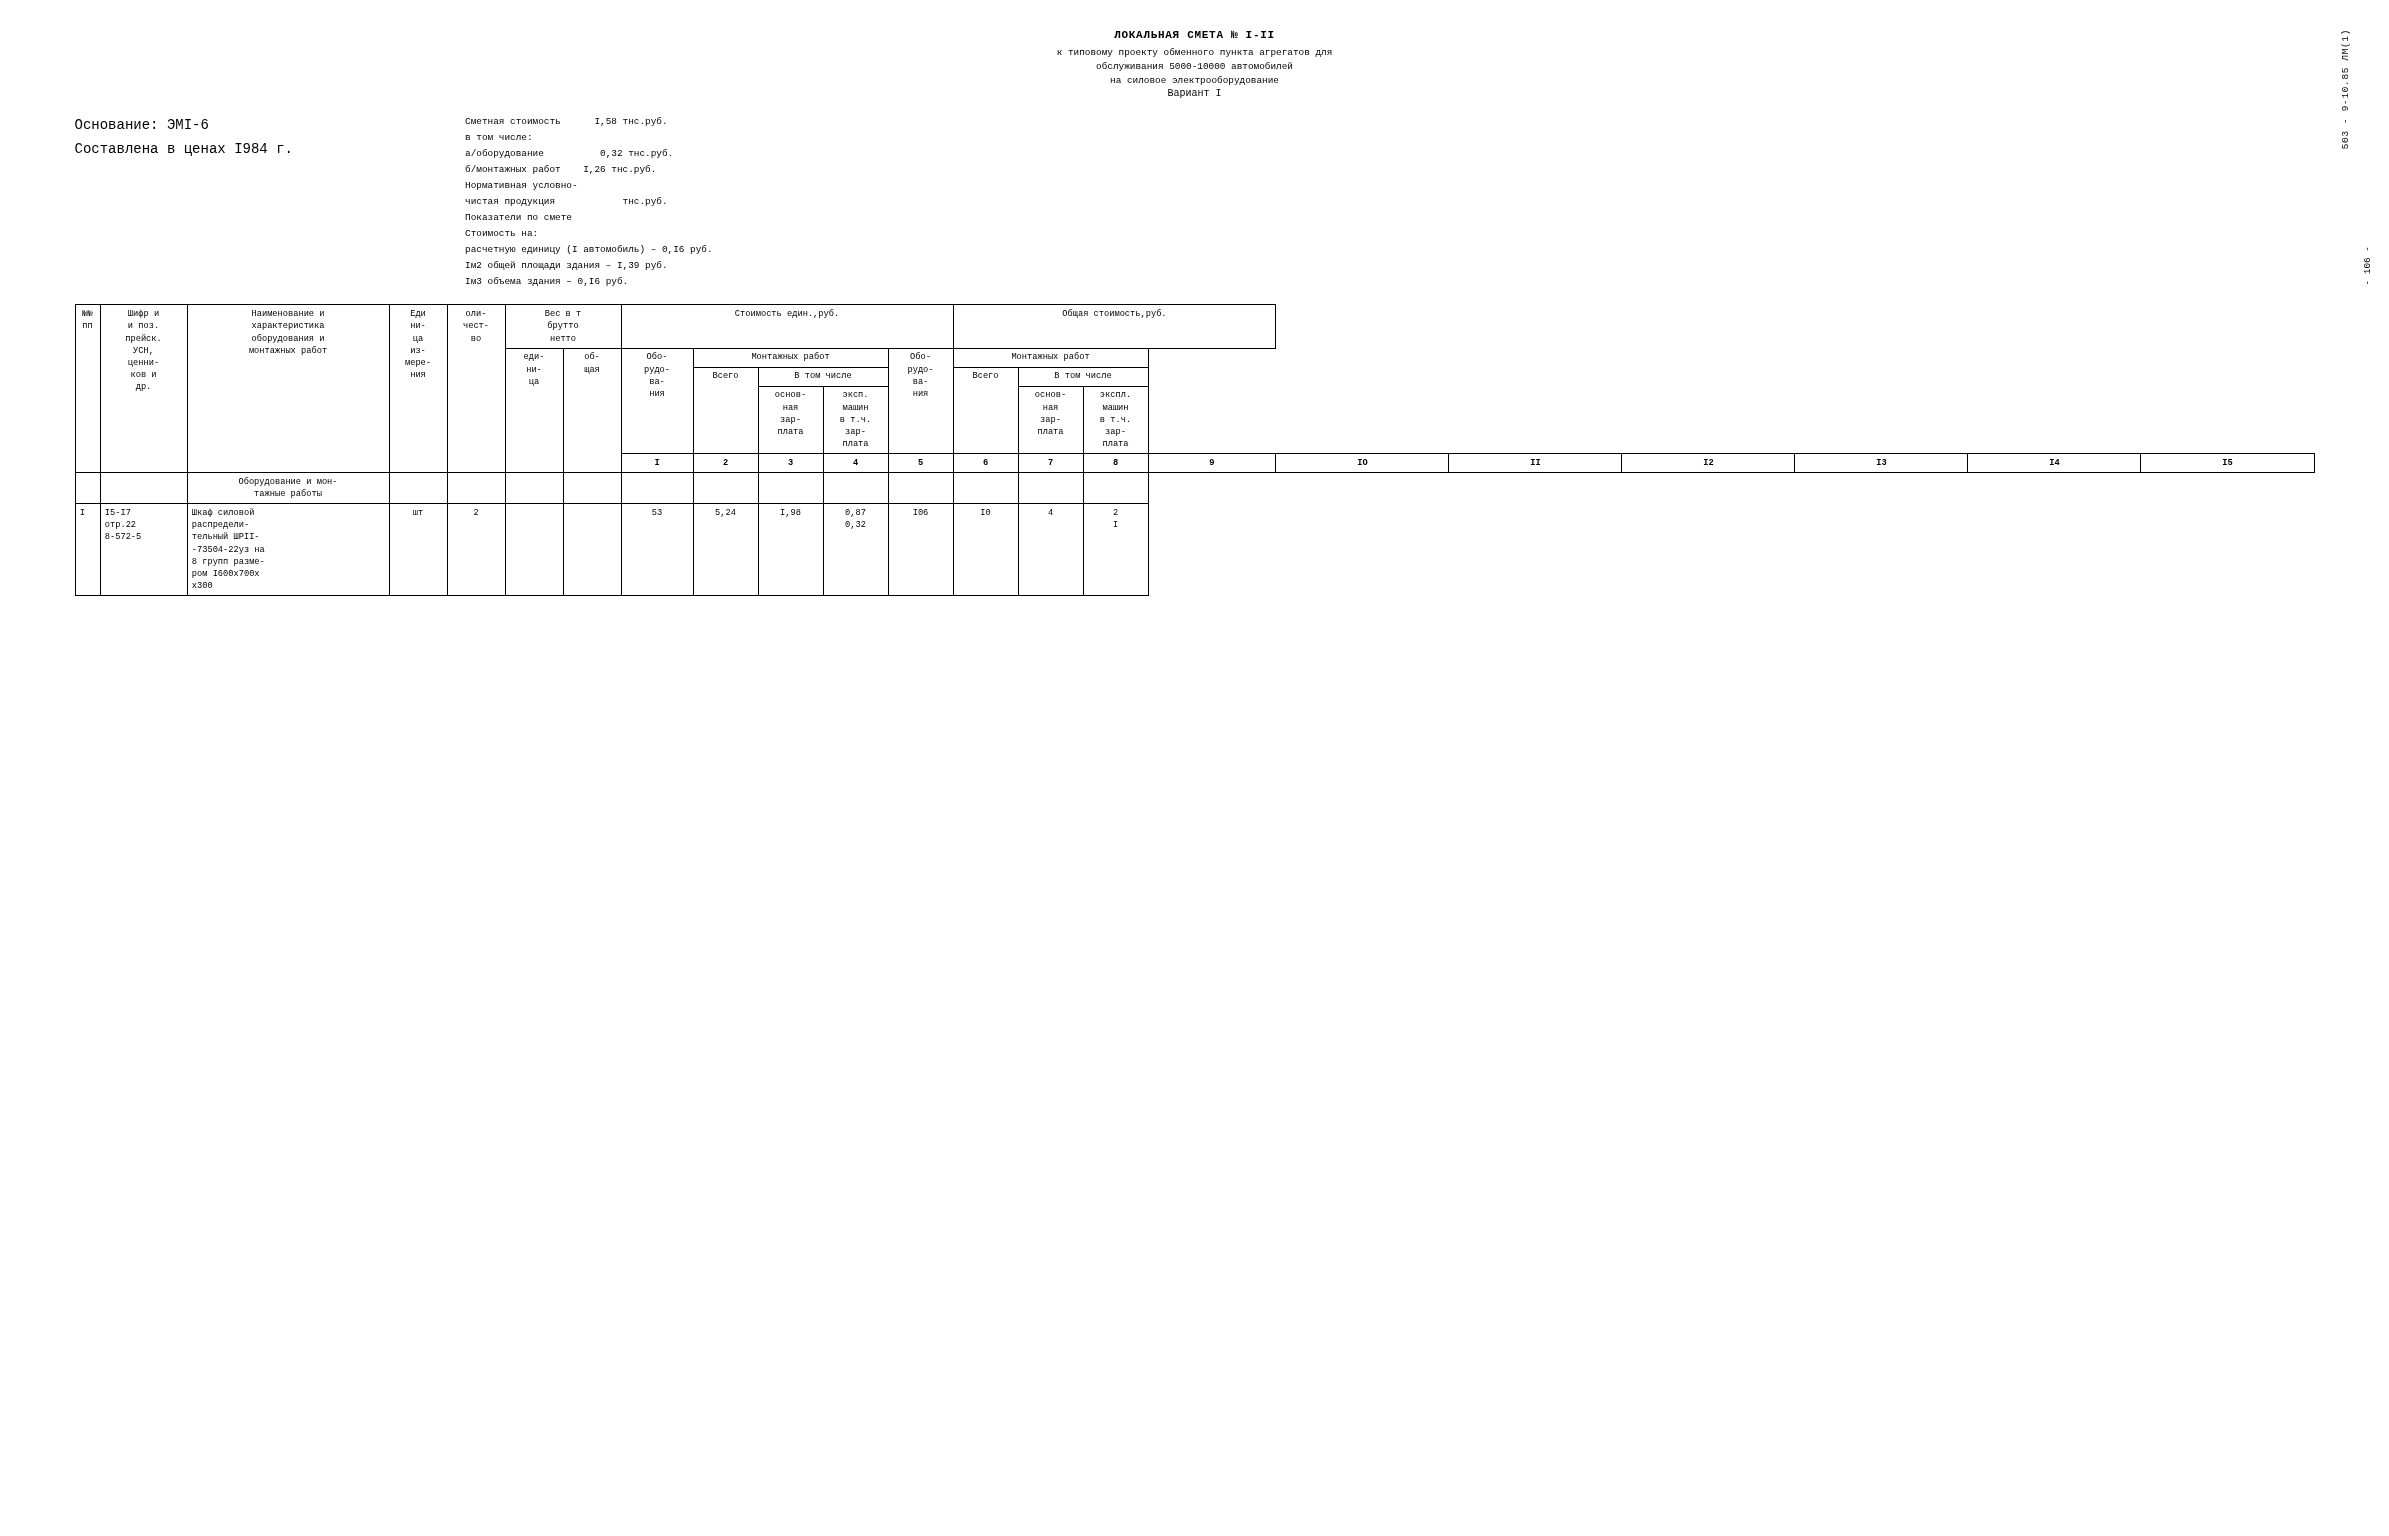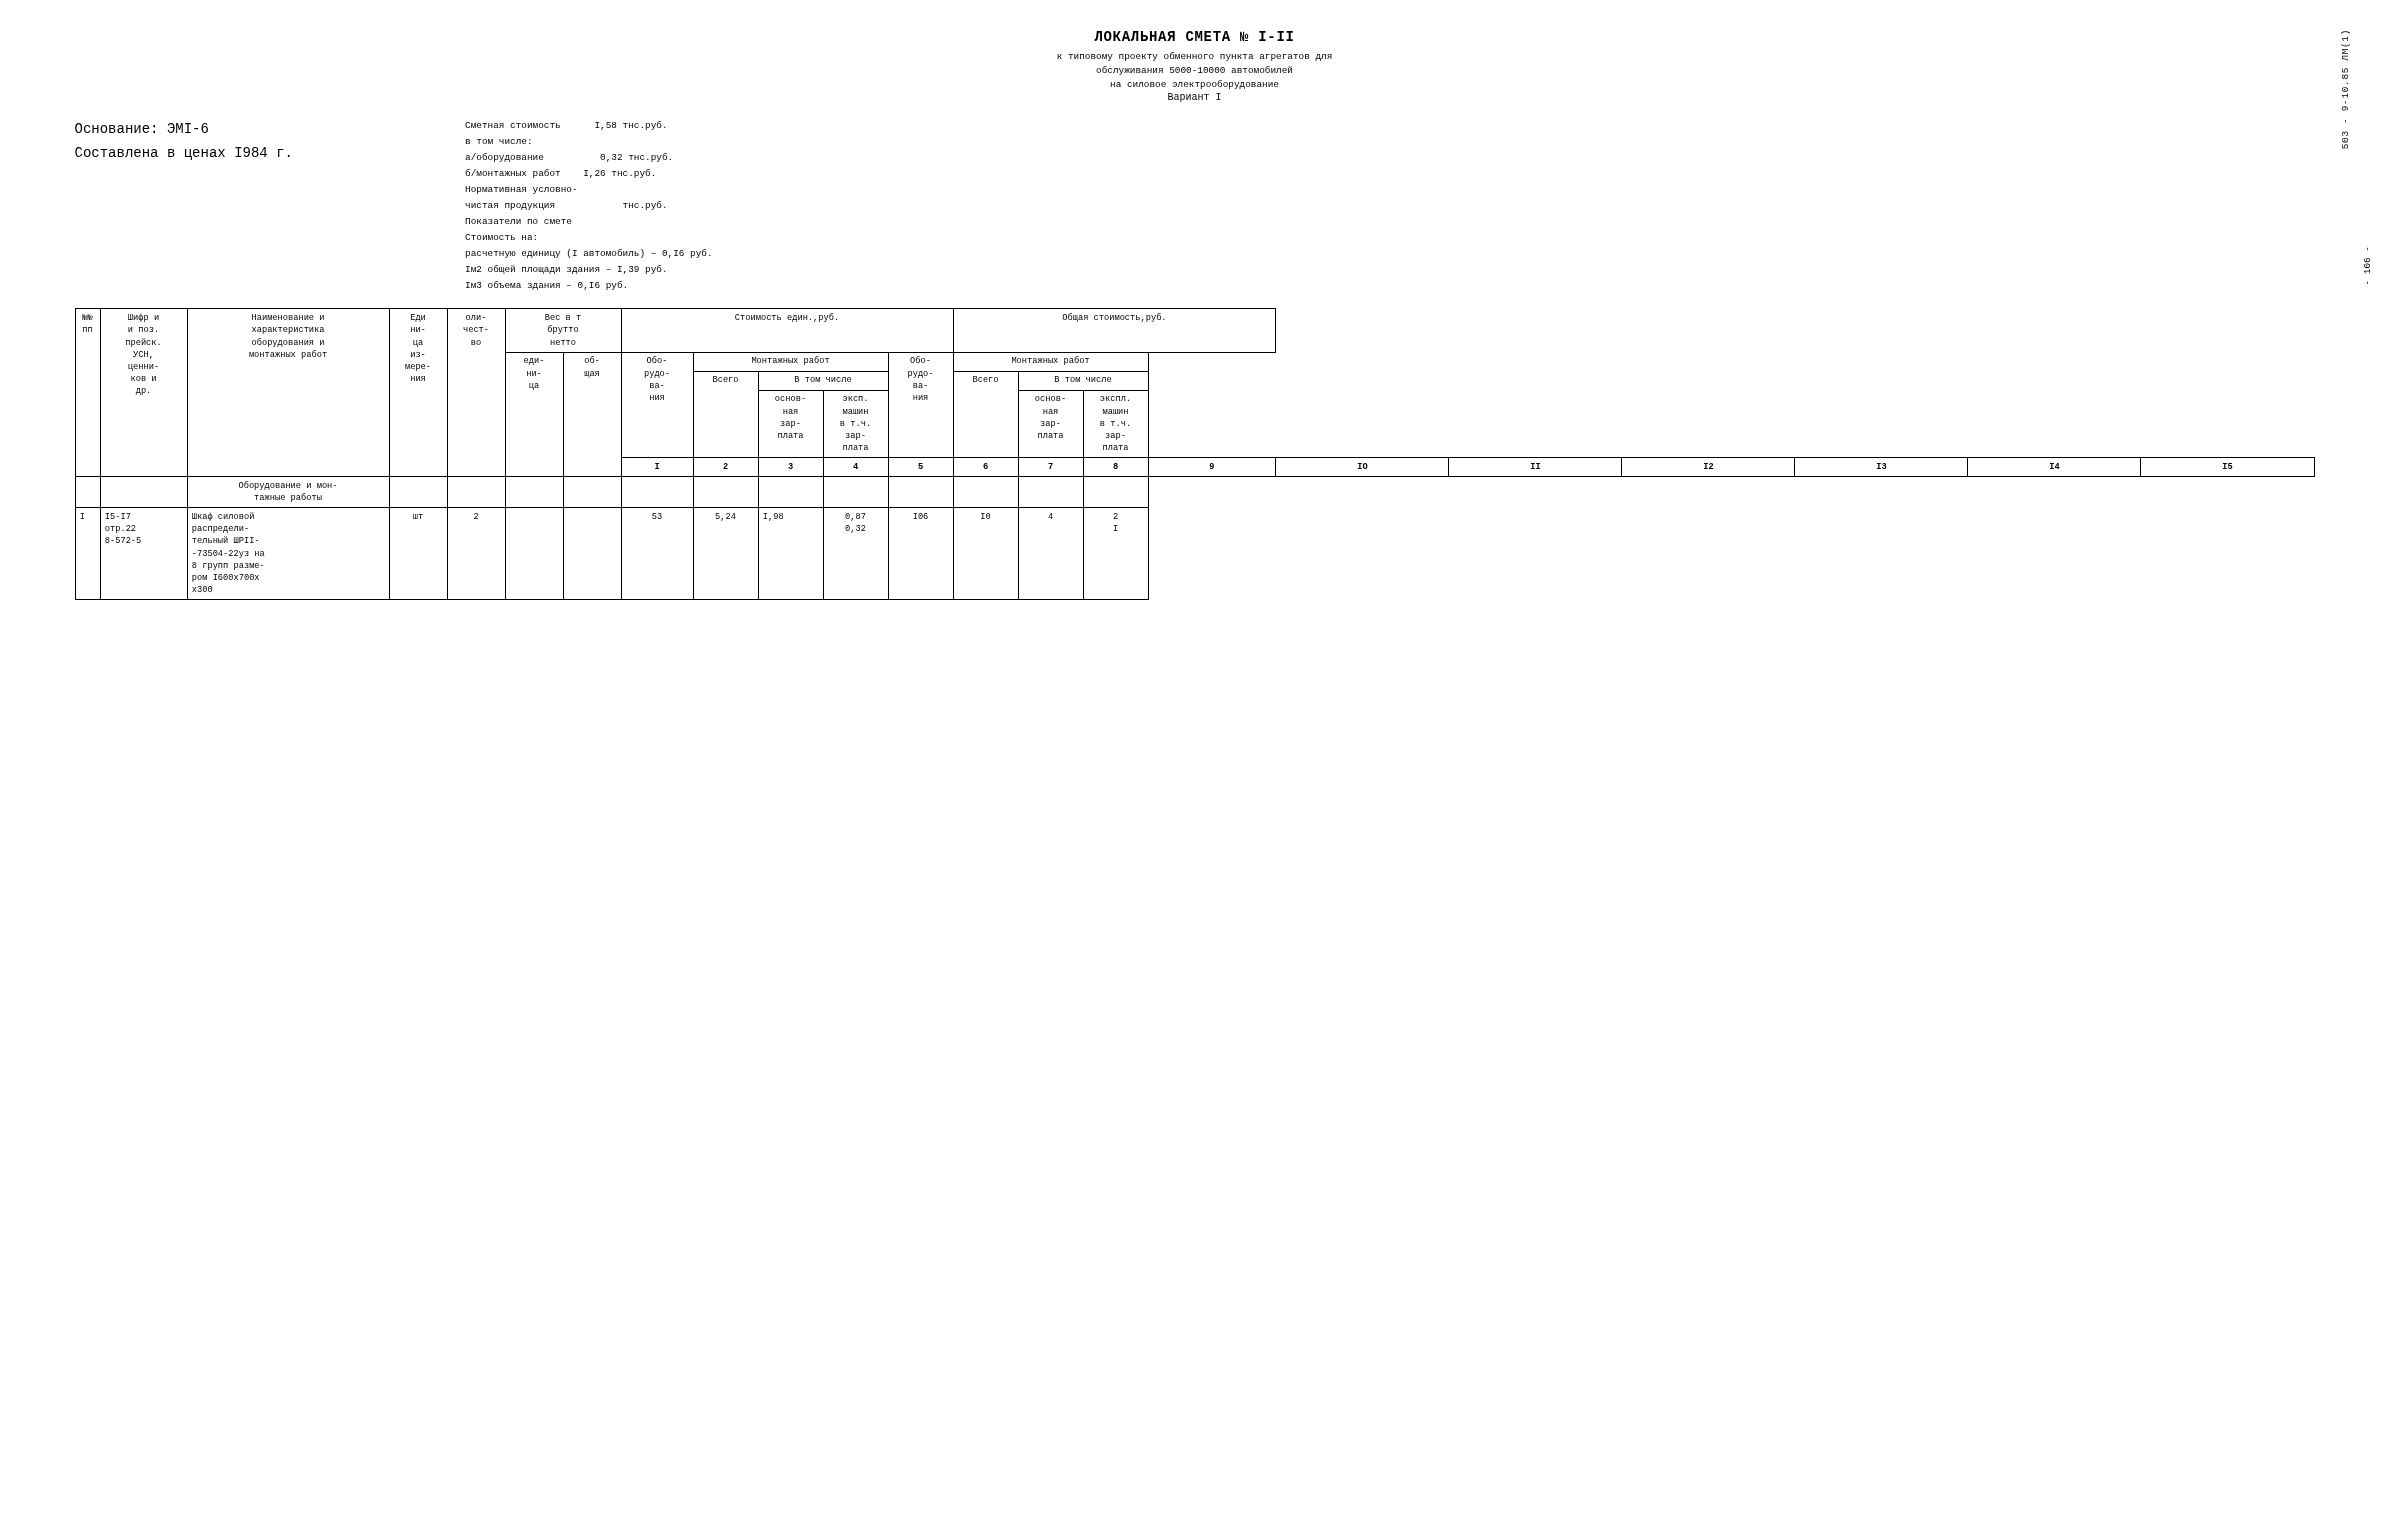--- a/index.html
+++ b/index.html
@@ -43,21 +43,21 @@
       font-size: 9.4px;
     }
 
     
     .header {
       text-align: center;
       margin-bottom: 14.5px;
     }
 
     .header .title {
-      font-size: 14px;
+      font-size: 11px;
       font-weight: bold;
       letter-spacing: 0.7px;
       margin-bottom: 5.8px;
     }
 
     .header .subtitle {
       font-size: 9.4px;
       margin-bottom: 2.9px;
     }
 
@@ -281,21 +281,21 @@
       <tr class="data-row">
         <td>I</td>
         <td>I5-I7<br>отр.22<br>8-572-5</td>
         <td>Шкаф силовой<br>распредели-<br>тельный ШРII-<br>-73504-22уз на<br>8 групп разме-<br>ром I600x700x<br>x300</td>
         <td style="text-align:center;">шт</td>
         <td style="text-align:center;">2</td>
         <td></td>
         <td></td>
         <td style="text-align:center;">53</td>
         <td style="text-align:center;">5,24</td>
-        <td style="">I,98</td>
+        <td style="text-align:center;">I,98</td>
         <td style="text-align:center;">0,87<br>0,32</td>
         <td style="text-align:center;">I06</td>
         <td style="text-align:center;">I0</td>
         <td style="text-align:center;">4</td>
         <td style="text-align:center;">2<br>I</td>
       </tr>
     </tbody>
   </table>
 
 </div>

